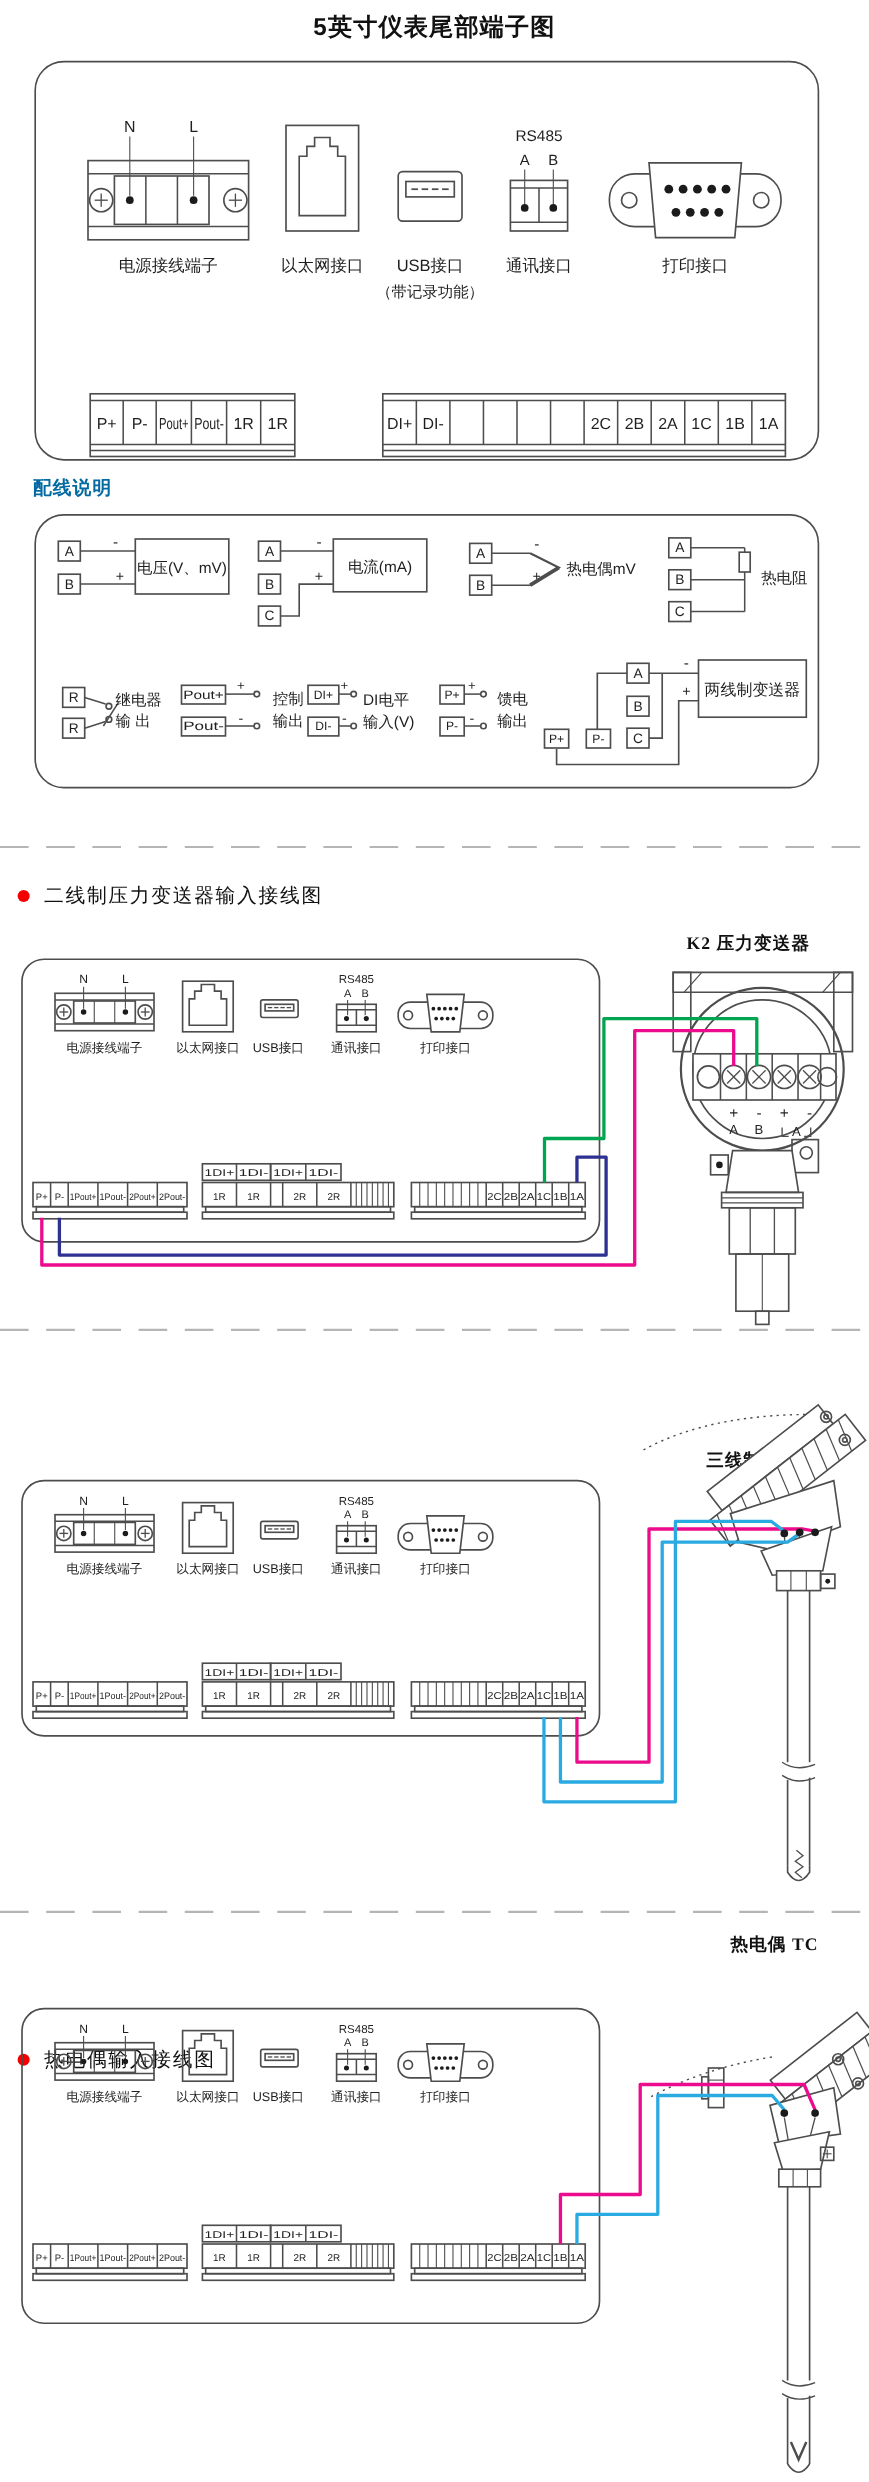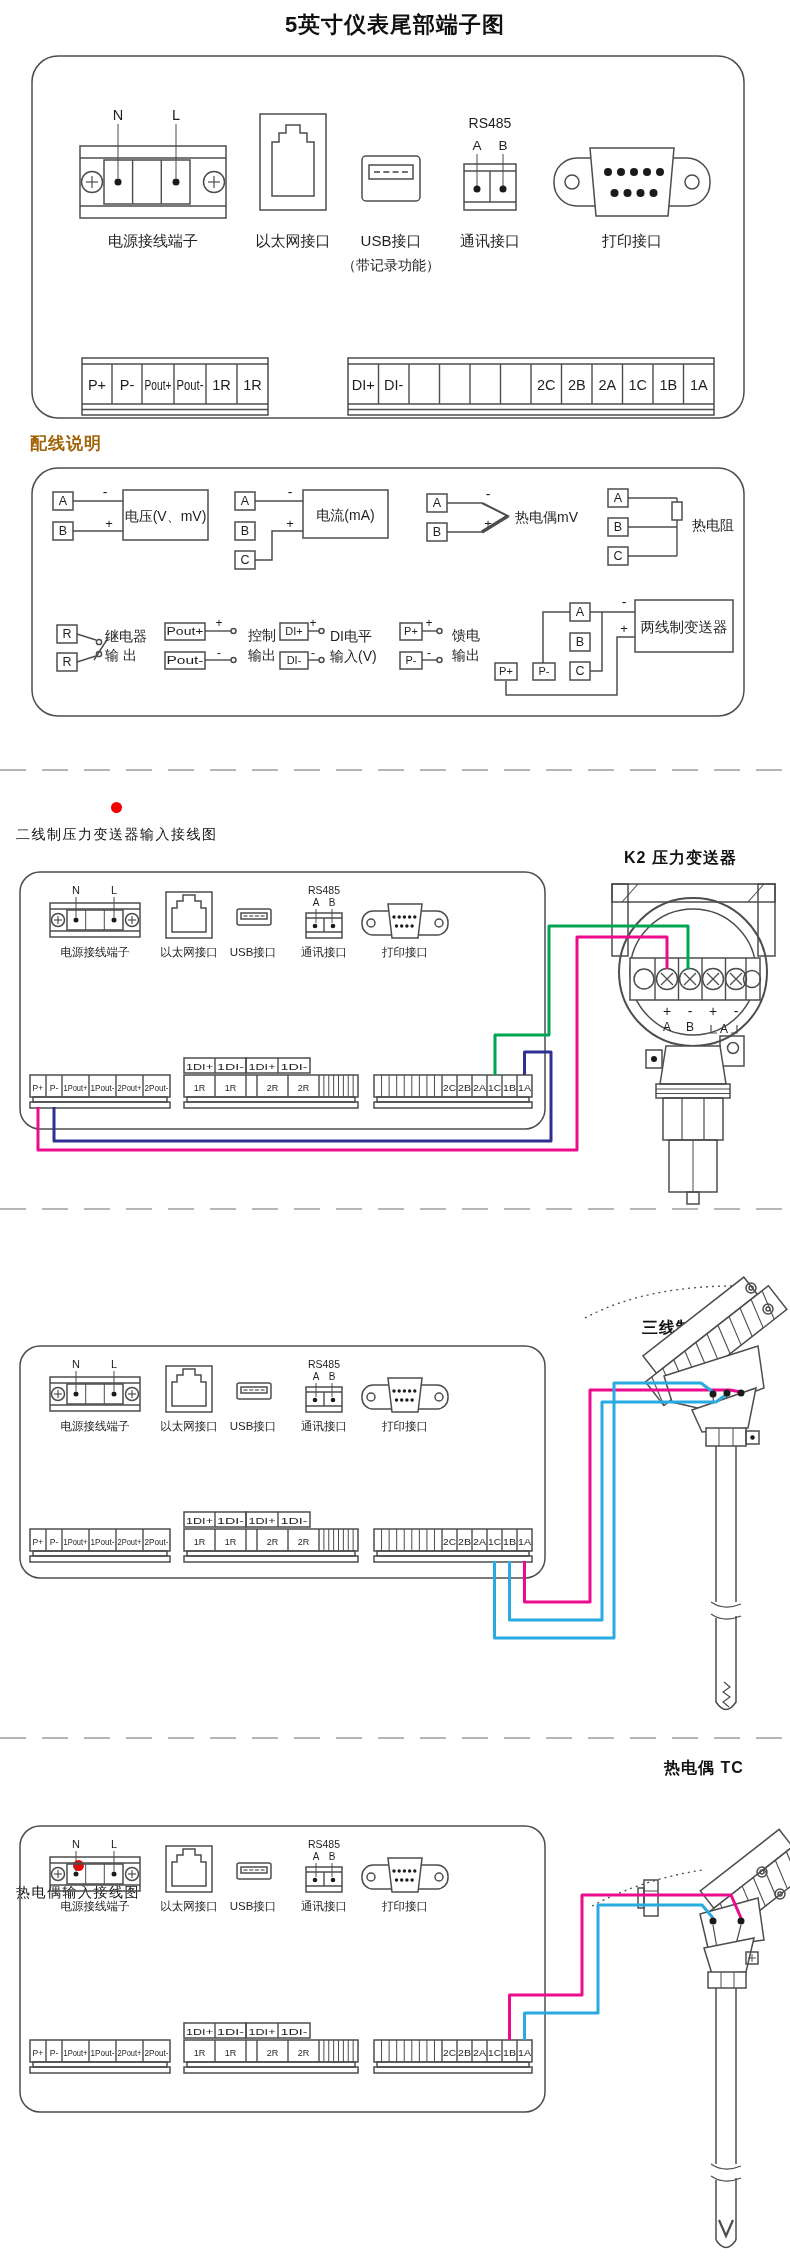--- a/index.html
+++ b/index.html
@@ -2,26 +2,26 @@
 <html><head>
 <meta charset="utf-8">
 <style>
   html,body{margin:0;padding:0;background:#fff;}
   #page{position:relative;width:790px;height:2256px;background:#ffffff;
         font-family:"Liberation Sans",sans-serif;overflow:hidden;}
   #cv{position:absolute;left:0;top:0;}
   .title{position:absolute;left:0;top:10px;width:100%;text-align:center;
          font-size:22px;font-weight:700;letter-spacing:1px;color:#111;}
   .notes-h{position:absolute;left:30px;top:432px;font-size:17px;font-weight:700;
-           letter-spacing:1px;color:#a16207;}
+           letter-spacing:1px;color:#0369a1;}
   .sec-h{position:absolute;left:16px;display:flex;align-items:center;gap:13px;
-         font-size:14px;color:#111;letter-spacing:1.5px;white-space:nowrap;flex-direction:column;}
+         font-size:18px;color:#111;letter-spacing:1.5px;white-space:nowrap;}
   .sec-h .dot{width:11px;height:11px;border-radius:50%;background:#f40000;flex:0 0 auto;}
   .dev{position:absolute;font-size:16px;color:#111;letter-spacing:1px;white-space:nowrap;
-       font-weight:600;}
+       font-weight:600;font-family:Liberation Serif, serif;}
   svg text{font-family:"Liberation Sans",sans-serif;}
 </style>
 </head>
 <body>
 
 <div id="page">
   <div class="title">5英寸仪表尾部端子图</div>
   <div class="notes-h">配线说明</div>
 
   <div class="sec-h" style="top:802px">

